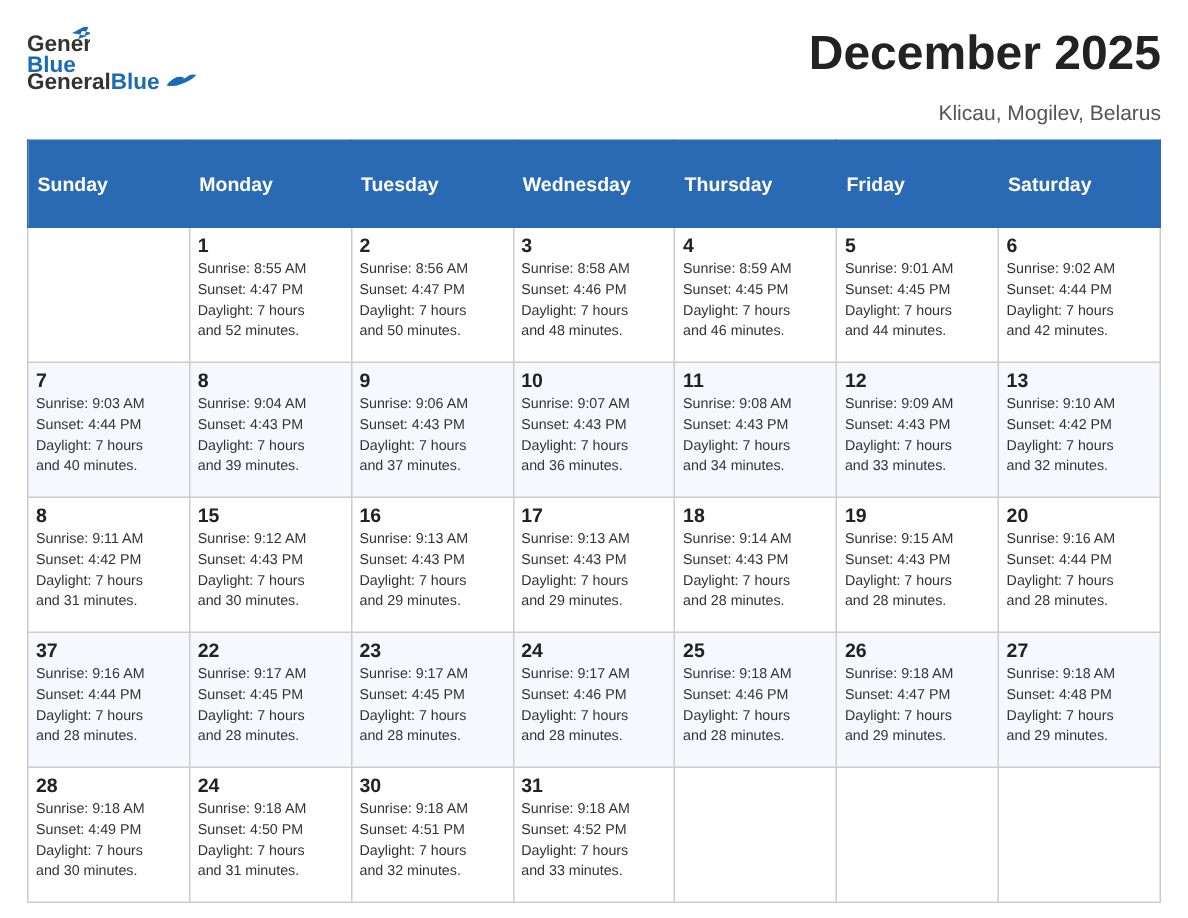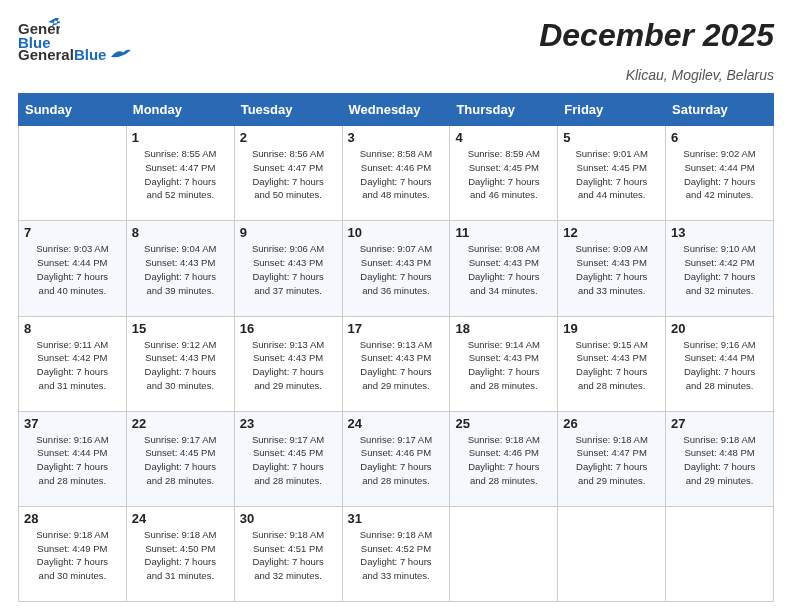--- a/index.html
+++ b/index.html
@@ -23,21 +23,20 @@
       align-items: flex-start;
       margin-bottom: 10px;
     }
     .logo {
       display: flex;
       flex-direction: column;
       align-items: flex-start;
     }
     .title-block {
       text-align: right;
-      font-style: italic;
     }
     .month-title {
       font-size: 32px;
       font-weight: bold;
       color: #222;
       line-height: 1.1;
     }
     .location {
       font-size: 14px;
       color: #555;
@@ -45,21 +44,21 @@
     }
     .calendar {
       width: 100%;
       border-collapse: collapse;
       flex: 1;
     }
     .calendar th {
       background: #2a6ab5;
       color: #fff;
       text-align: left;
-      padding: 8px 6px;
+      padding: 21px 6px;
       font-size: 13px;
       font-weight: bold;
       border: 1px solid #2a6ab5;
     }
     .calendar td {
       border: 1px solid #ccc;
       vertical-align: top;
       padding: 4px 5px;
       width: 108px;
       min-height: 80px;
@@ -68,21 +67,20 @@
       font-size: 13px;
       font-weight: bold;
       color: #222;
       display: block;
       margin-bottom: 2px;
     }
     .day-detail {
       font-size: 9.5px;
       color: #333;
       line-height: 1.45;
-      text-align: center;
     }
     .empty-cell {
       background: #f9f9f9;
     }
     tr:nth-child(even) td {
       background: #f5f8fd;
     }
     tr:nth-child(odd) td {
       background: #fff;
     }

